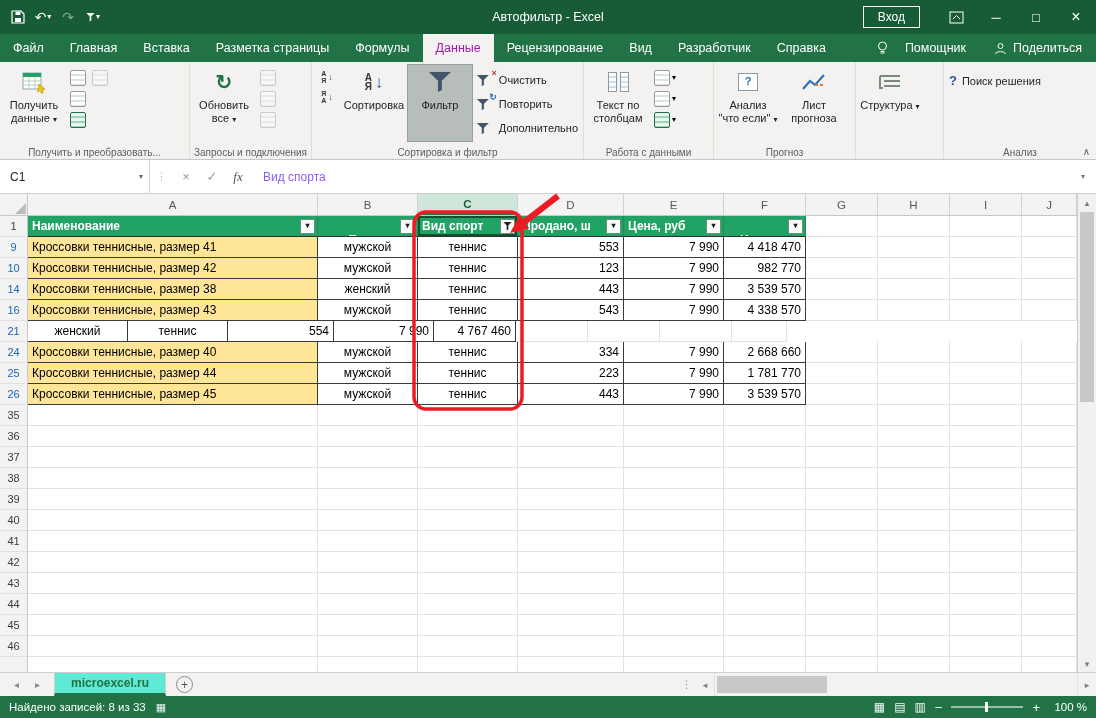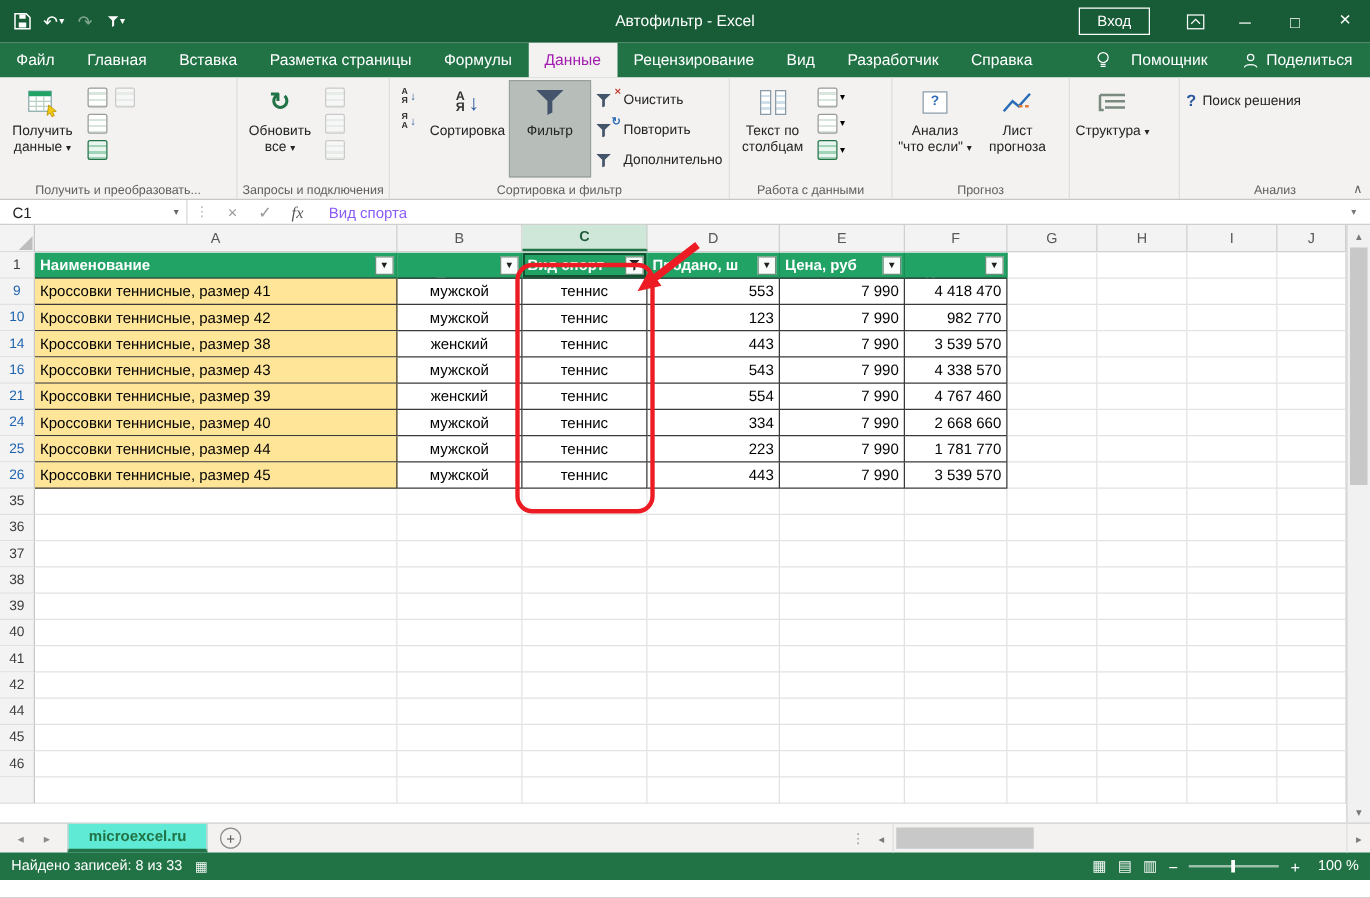--- a/index.html
+++ b/index.html
@@ -56,21 +56,21 @@
 .sorticon-big .sarrow{font-size:17px;}
 .refresh-glyph{font-size:20px;font-weight:bold;color:#217346;line-height:1;}
 .help-glyph{font-size:13px;font-weight:bold;color:#2b579a;}
 .whatif{width:20px;height:18px;border:1px solid #8a9aa6;background:#fff;position:relative;}
 .whatif span{position:absolute;left:0;right:0;top:1px;text-align:center;font-size:11px;font-weight:bold;color:#2b6cb8;}
 .ttc{display:flex;gap:3px;}
 .ttc i{width:9px;height:20px;border:1px solid #8a9aa6;background:repeating-linear-gradient(180deg,#fff 0 3px,#cfe0ea 3px 5px);}
 .collapse-btn{position:absolute;right:6px;bottom:2px;color:#605e5c;font-size:10px;}
 
 
-.formulabar{height:20px;background:#fff;border-bottom:1px solid #cfcfcf;display:flex;align-items:stretch;flex-shrink:0;}
+.formulabar{height:34px;background:#fff;border-bottom:1px solid #cfcfcf;display:flex;align-items:stretch;flex-shrink:0;}
 .namebox{width:150px;display:flex;align-items:center;padding:0 6px 0 10px;border-right:1px solid #d8d8d8;color:#222;}
 .nb-val{flex:1;}
 .nb-caret{color:#666;display:flex;align-items:center;padding-left:5px;}
 .fb-sep{display:flex;align-items:center;color:#b5b5b5;padding:0 6px;font-size:11px;}
 .fb-btn{width:26px;display:flex;align-items:center;justify-content:center;color:#9a9a9a;font-size:13px;}
 .fb-btn.fx{color:#555;font-style:italic;font-family:"Liberation Serif",serif;font-size:13px;justify-content:center;}
 .fb-val{flex:1;display:flex;align-items:center;padding-left:12px;color:#8b5cf6;}
 .fb-expand{width:26px;display:flex;align-items:center;justify-content:center;color:#777;}
 
 
@@ -503,21 +503,20 @@
           <div class="cell dark ar w-d">543</div>
           <div class="cell dark ar w-e">7 990</div>
           <div class="cell dark ar w-f">4 338 570</div>
           <div class="cell lite w-g"></div>
             <div class="cell lite w-h"></div>
             <div class="cell lite w-i"></div>
             <div class="cell lite w-j"></div>
         </div>
         <div class="row">
           <div class="rn w-rn blue">21</div>
-          <div class="cell dark al colA w-a">Кроссовки теннисные, размер 39</div>
           <div class="cell dark ac w-b">женский</div>
           <div class="cell dark ac w-c">теннис</div>
           <div class="cell dark ar w-d">554</div>
           <div class="cell dark ar w-e">7 990</div>
           <div class="cell dark ar w-f">4 767 460</div>
           <div class="cell lite w-g"></div>
             <div class="cell lite w-h"></div>
             <div class="cell lite w-i"></div>
             <div class="cell lite w-j"></div>
         </div>
@@ -648,20 +647,33 @@
               <div class="cell lite w-d"></div>
               <div class="cell lite w-e"></div>
               <div class="cell lite w-f"></div>
               <div class="cell lite w-g"></div>
               <div class="cell lite w-h"></div>
               <div class="cell lite w-i"></div>
               <div class="cell lite w-j"></div>
             </div>
             <div class="row">
               <div class="rn w-rn">42</div>
+              <div class="cell lite w-a"></div>
+              <div class="cell lite w-b"></div>
+              <div class="cell lite w-c"></div>
+              <div class="cell lite w-d"></div>
+              <div class="cell lite w-e"></div>
+              <div class="cell lite w-f"></div>
+              <div class="cell lite w-g"></div>
+              <div class="cell lite w-h"></div>
+              <div class="cell lite w-i"></div>
+              <div class="cell lite w-j"></div>
+            </div>
+            <div class="row">
+              <div class="rn w-rn">43</div>
               <div class="cell lite w-a"></div>
               <div class="cell lite w-b"></div>
               <div class="cell lite w-c"></div>
               <div class="cell lite w-d"></div>
               <div class="cell lite w-e"></div>
               <div class="cell lite w-f"></div>
               <div class="cell lite w-g"></div>
               <div class="cell lite w-h"></div>
               <div class="cell lite w-i"></div>
               <div class="cell lite w-j"></div>

